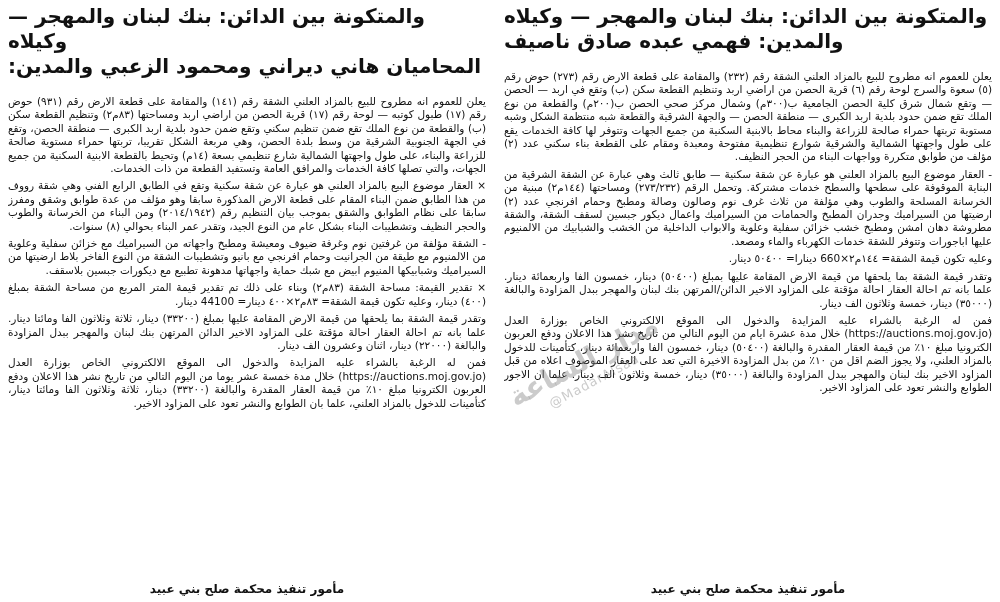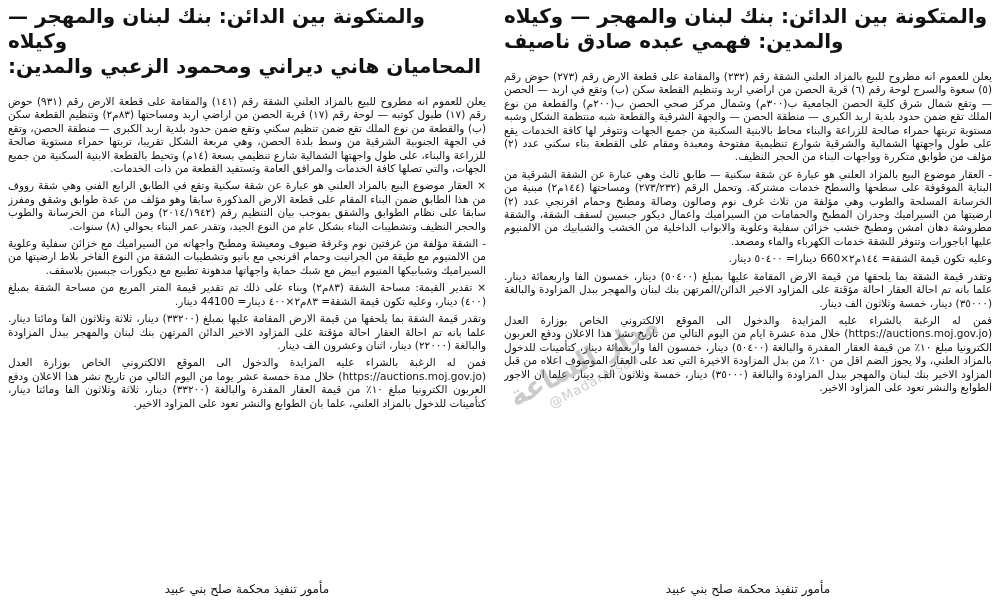--- a/index.html
+++ b/index.html
@@ -28,21 +28,21 @@
   }
   .notice-body{flex:1;overflow:hidden;}
   .notice-body p{
     margin:0 0 4px 0;
     font-size:10.5px;
     line-height:13.4px;
     text-align:justify;
     text-justify:inter-word;
   }
   .notice-signature{
-    font-weight:normal;
+    font-weight:bold;
     font-size:12px;
     text-align:center;
     padding:4px 0 2px 0;
   }
   .watermark{
     position:absolute;
     top:345px;
     left:505px;
     transform:rotate(-28deg);
     transform-origin:center;

